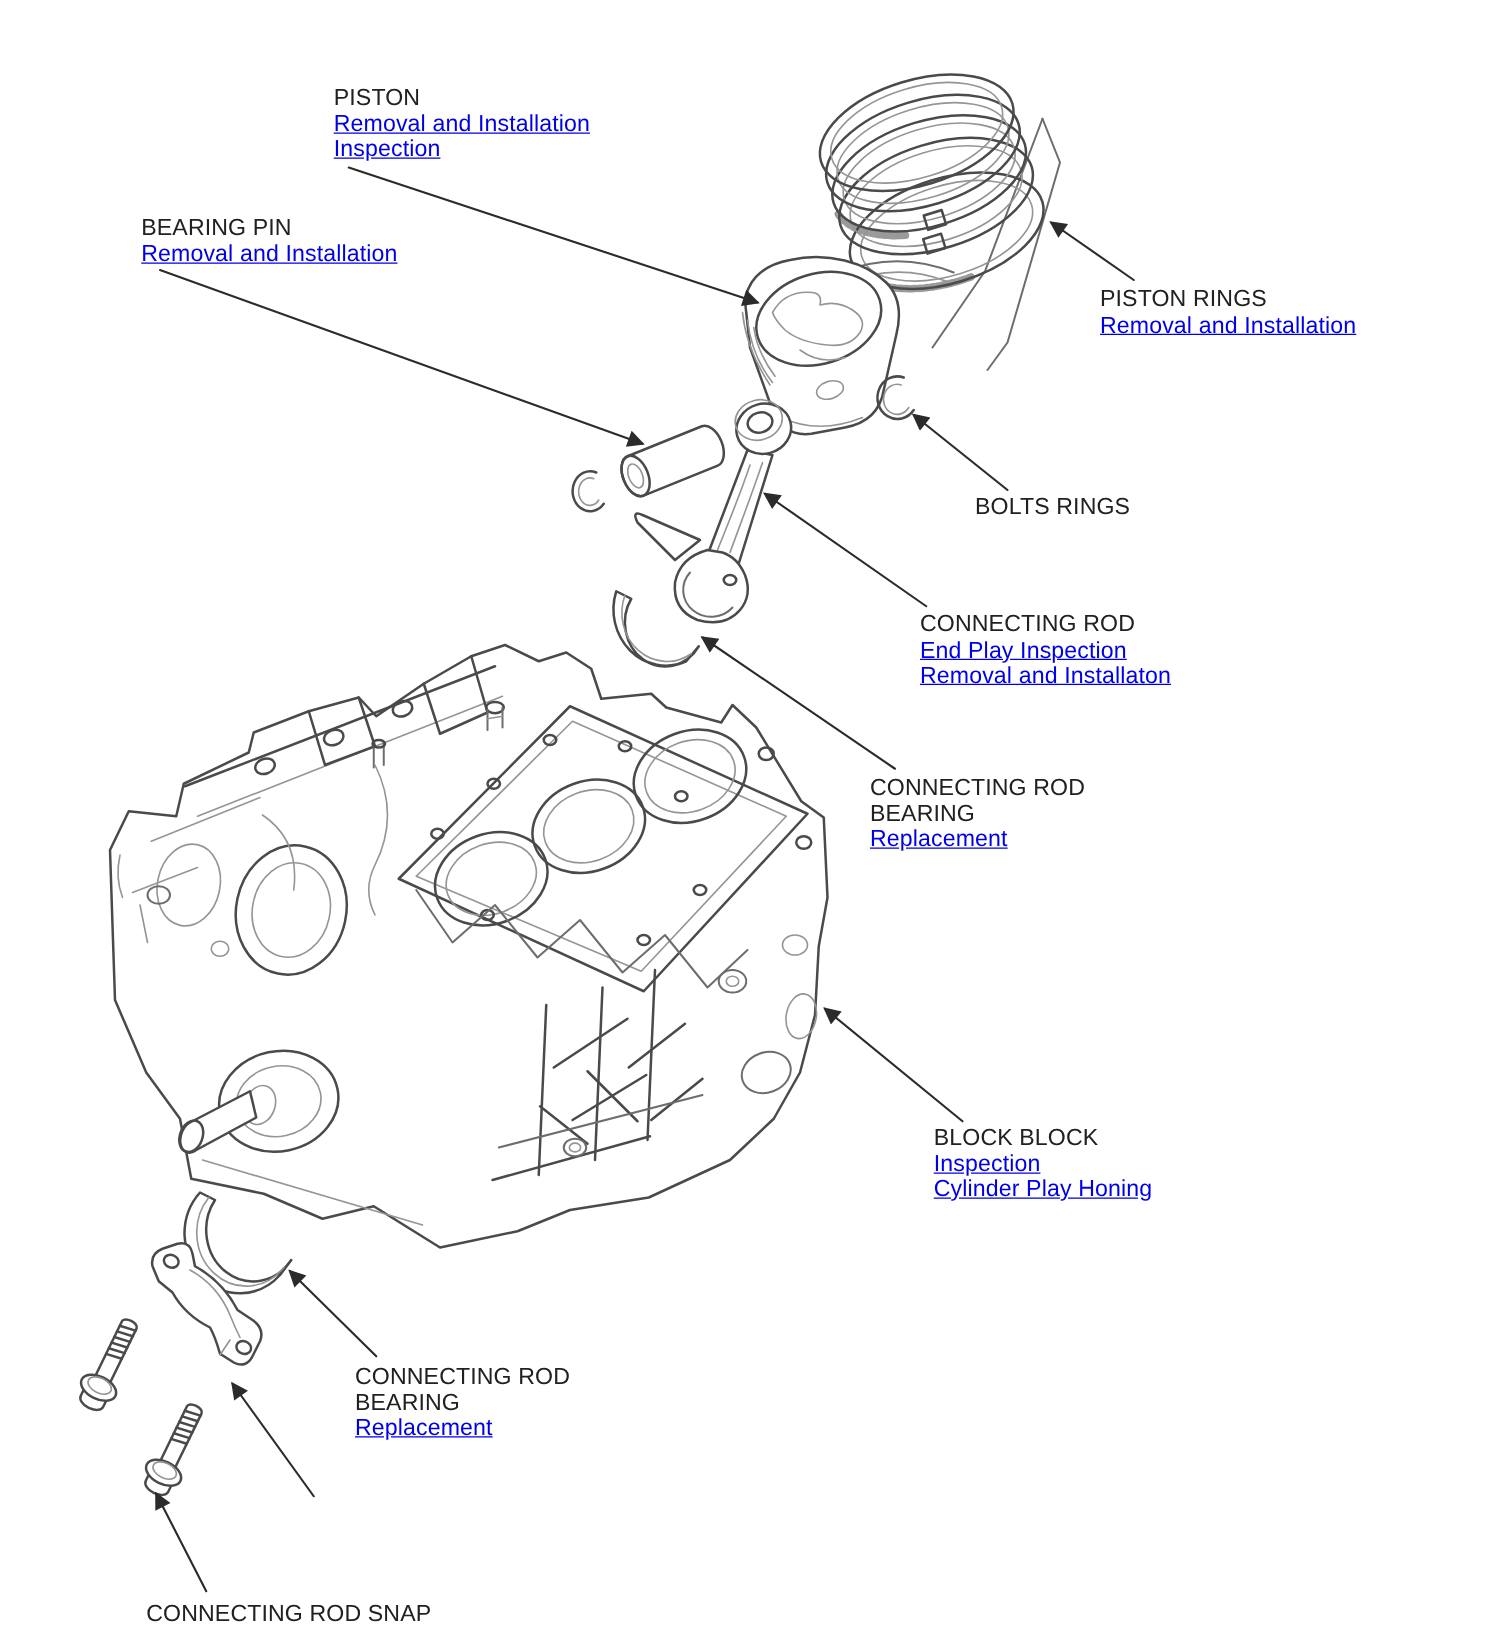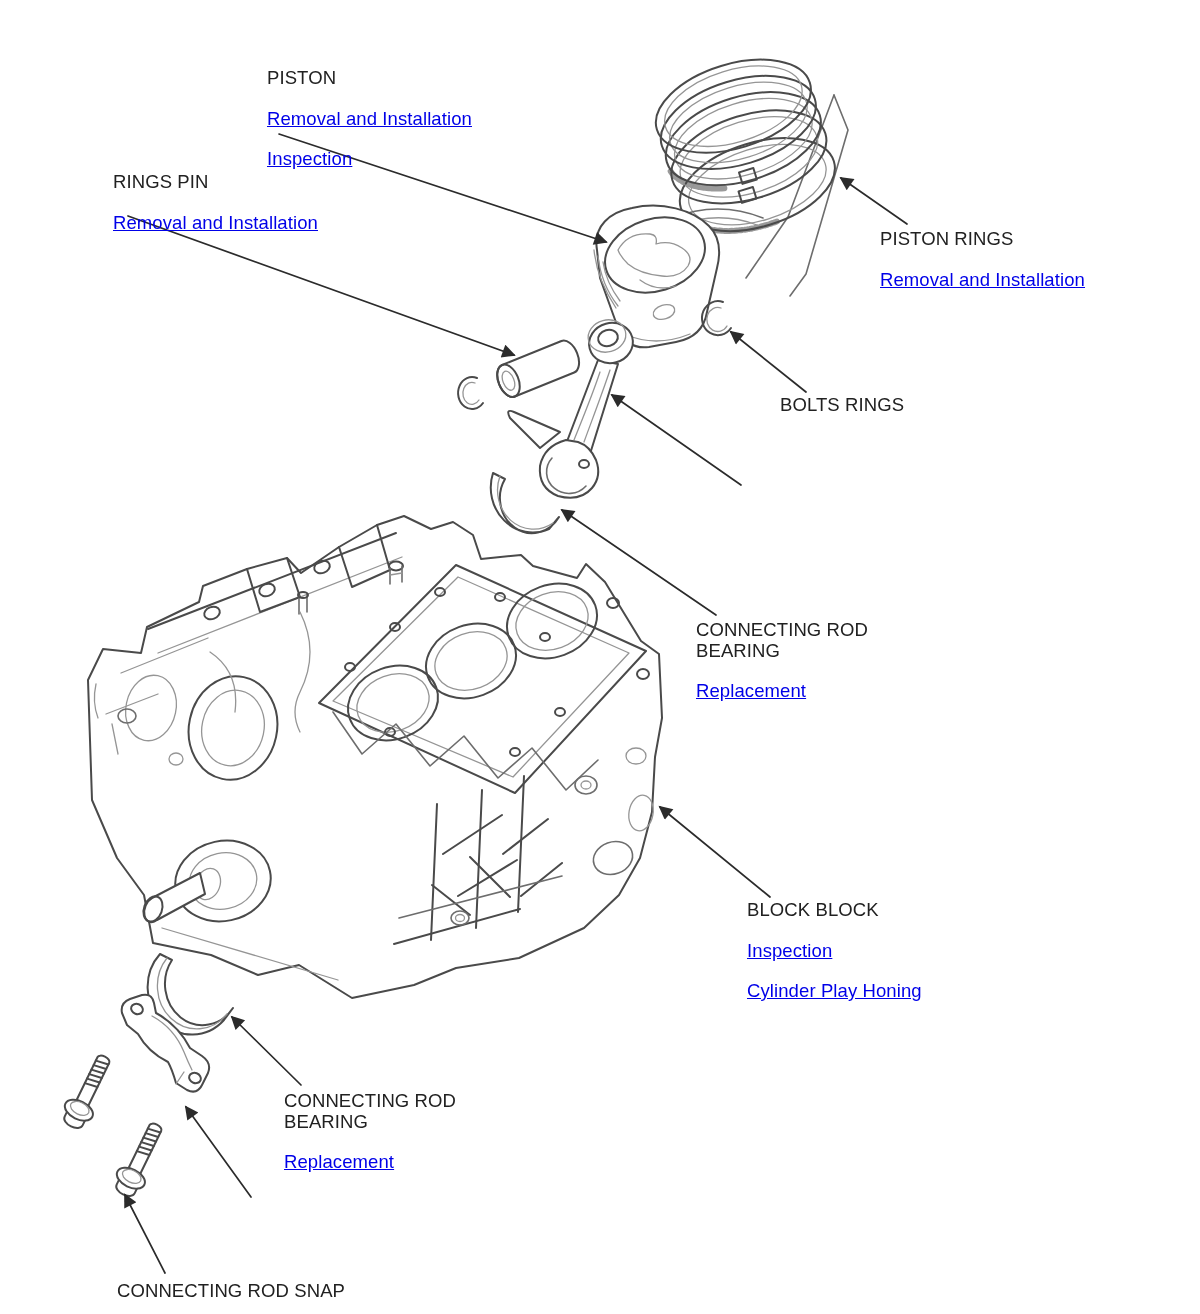--- a/index.html
+++ b/index.html
@@ -8,21 +8,21 @@
   svg.art{position:absolute;left:0;top:0;}
   svg.art *{fill:none;stroke:#4a4a4a;stroke-width:2;stroke-linecap:round;stroke-linejoin:round;}
   svg.art .fw{fill:#ffffff;}
   svg.art .lt{stroke:#959595;stroke-width:1.3;}
   svg.art .md{stroke:#6d6d6d;stroke-width:1.6;}
   svg.art .hatch{stroke:#9a9a9a;stroke-width:6;stroke-dasharray:2.5 2.6;}
   svg.art .arrow{stroke:#2b2b2b;stroke-width:1.7;fill:none;}
   svg.art .ah{fill:#2b2b2b;stroke:none;}
   .label{position:absolute;font-family:"Liberation Sans",sans-serif;font-size:18.5px;line-height:20.5px;color:#212121;letter-spacing:0.1px;}
   .label .t{color:#212121;}
-  .label .lnk{display:block;color:#0000e8;text-decoration:underline;width:max-content;cursor:pointer;margin-top:20px;}
+  .label .lnk{display:block;color:#0000e8;text-decoration:underline;width:max-content;cursor:pointer;}
 </style>
 </head>
 <body>
 
 <div class="stage">
 
 <svg class="art" width="1200" height="1314" viewBox="0 0 1200 1314">
   <defs>
     <marker id="ah" viewBox="0 0 10 10" refX="8.6" refY="5" markerWidth="10" markerHeight="8" orient="auto">
       <path class="ah" d="M0,0 L10,5 L0,10 Z"></path>
@@ -228,33 +228,38 @@
   </g>
 </svg>
 
 <div class="label" style="left:267px;top:56px;width:230px">
   <div class="t">PISTON</div>
   <a class="lnk">Removal and Installation</a>
   <a class="lnk">Inspection</a>
 </div>
 
 <div class="label" style="left:113px;top:160px;width:240px">
-  <div class="t">RINGS PIN</div>
+  <div class="t">BEARING PIN</div>
   <a class="lnk">Removal and Installation</a>
 </div>
 
 <div class="label" style="left:880px;top:217px;width:240px">
   <div class="t">PISTON RINGS</div>
   <a class="lnk">Removal and Installation</a>
 </div>
 
 <div class="label" style="left:780px;top:383px;width:170px">
   <div class="t">BOLTS RINGS</div>
 </div>
 
+<div class="label" style="left:736px;top:477px;width:220px">
+  <div class="t">CONNECTING ROD</div>
+  <a class="lnk">End Play Inspection</a>
+  <a class="lnk">Removal and Installaton</a>
+</div>
 
 <div class="label" style="left:696px;top:608px;width:210px">
   <div class="t">CONNECTING ROD BEARING</div>
   <a class="lnk">Replacement</a>
 </div>
 
 <div class="label" style="left:747px;top:888px;width:230px">
   <div class="t">BLOCK BLOCK</div>
   <a class="lnk">Inspection</a>
   <a class="lnk">Cylinder Play Honing</a>

